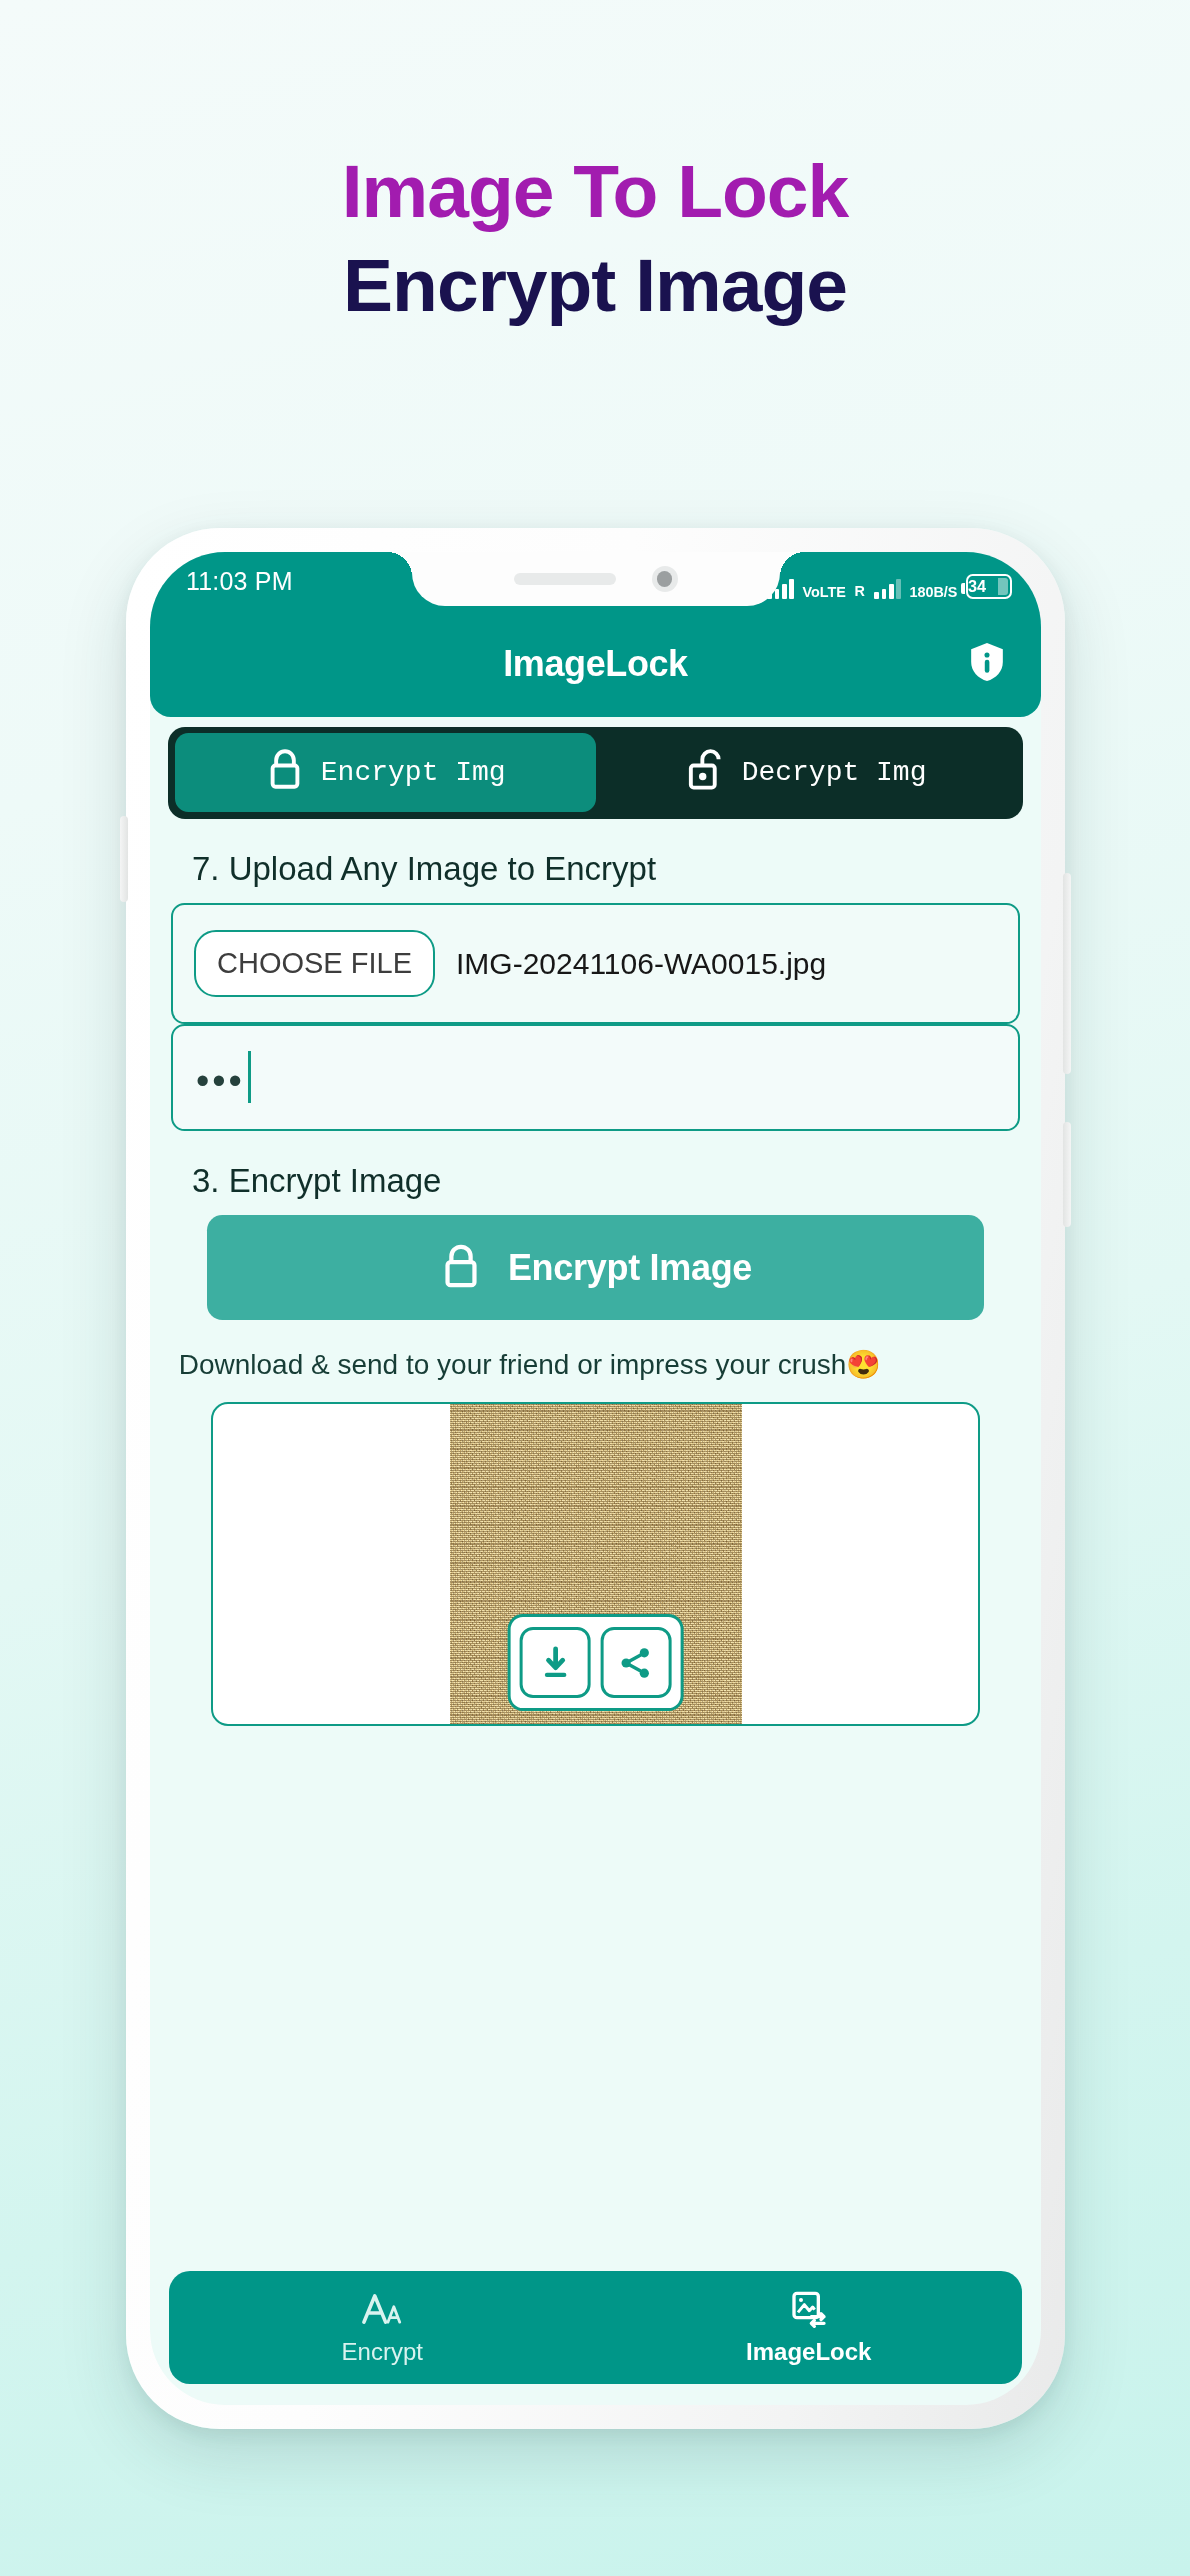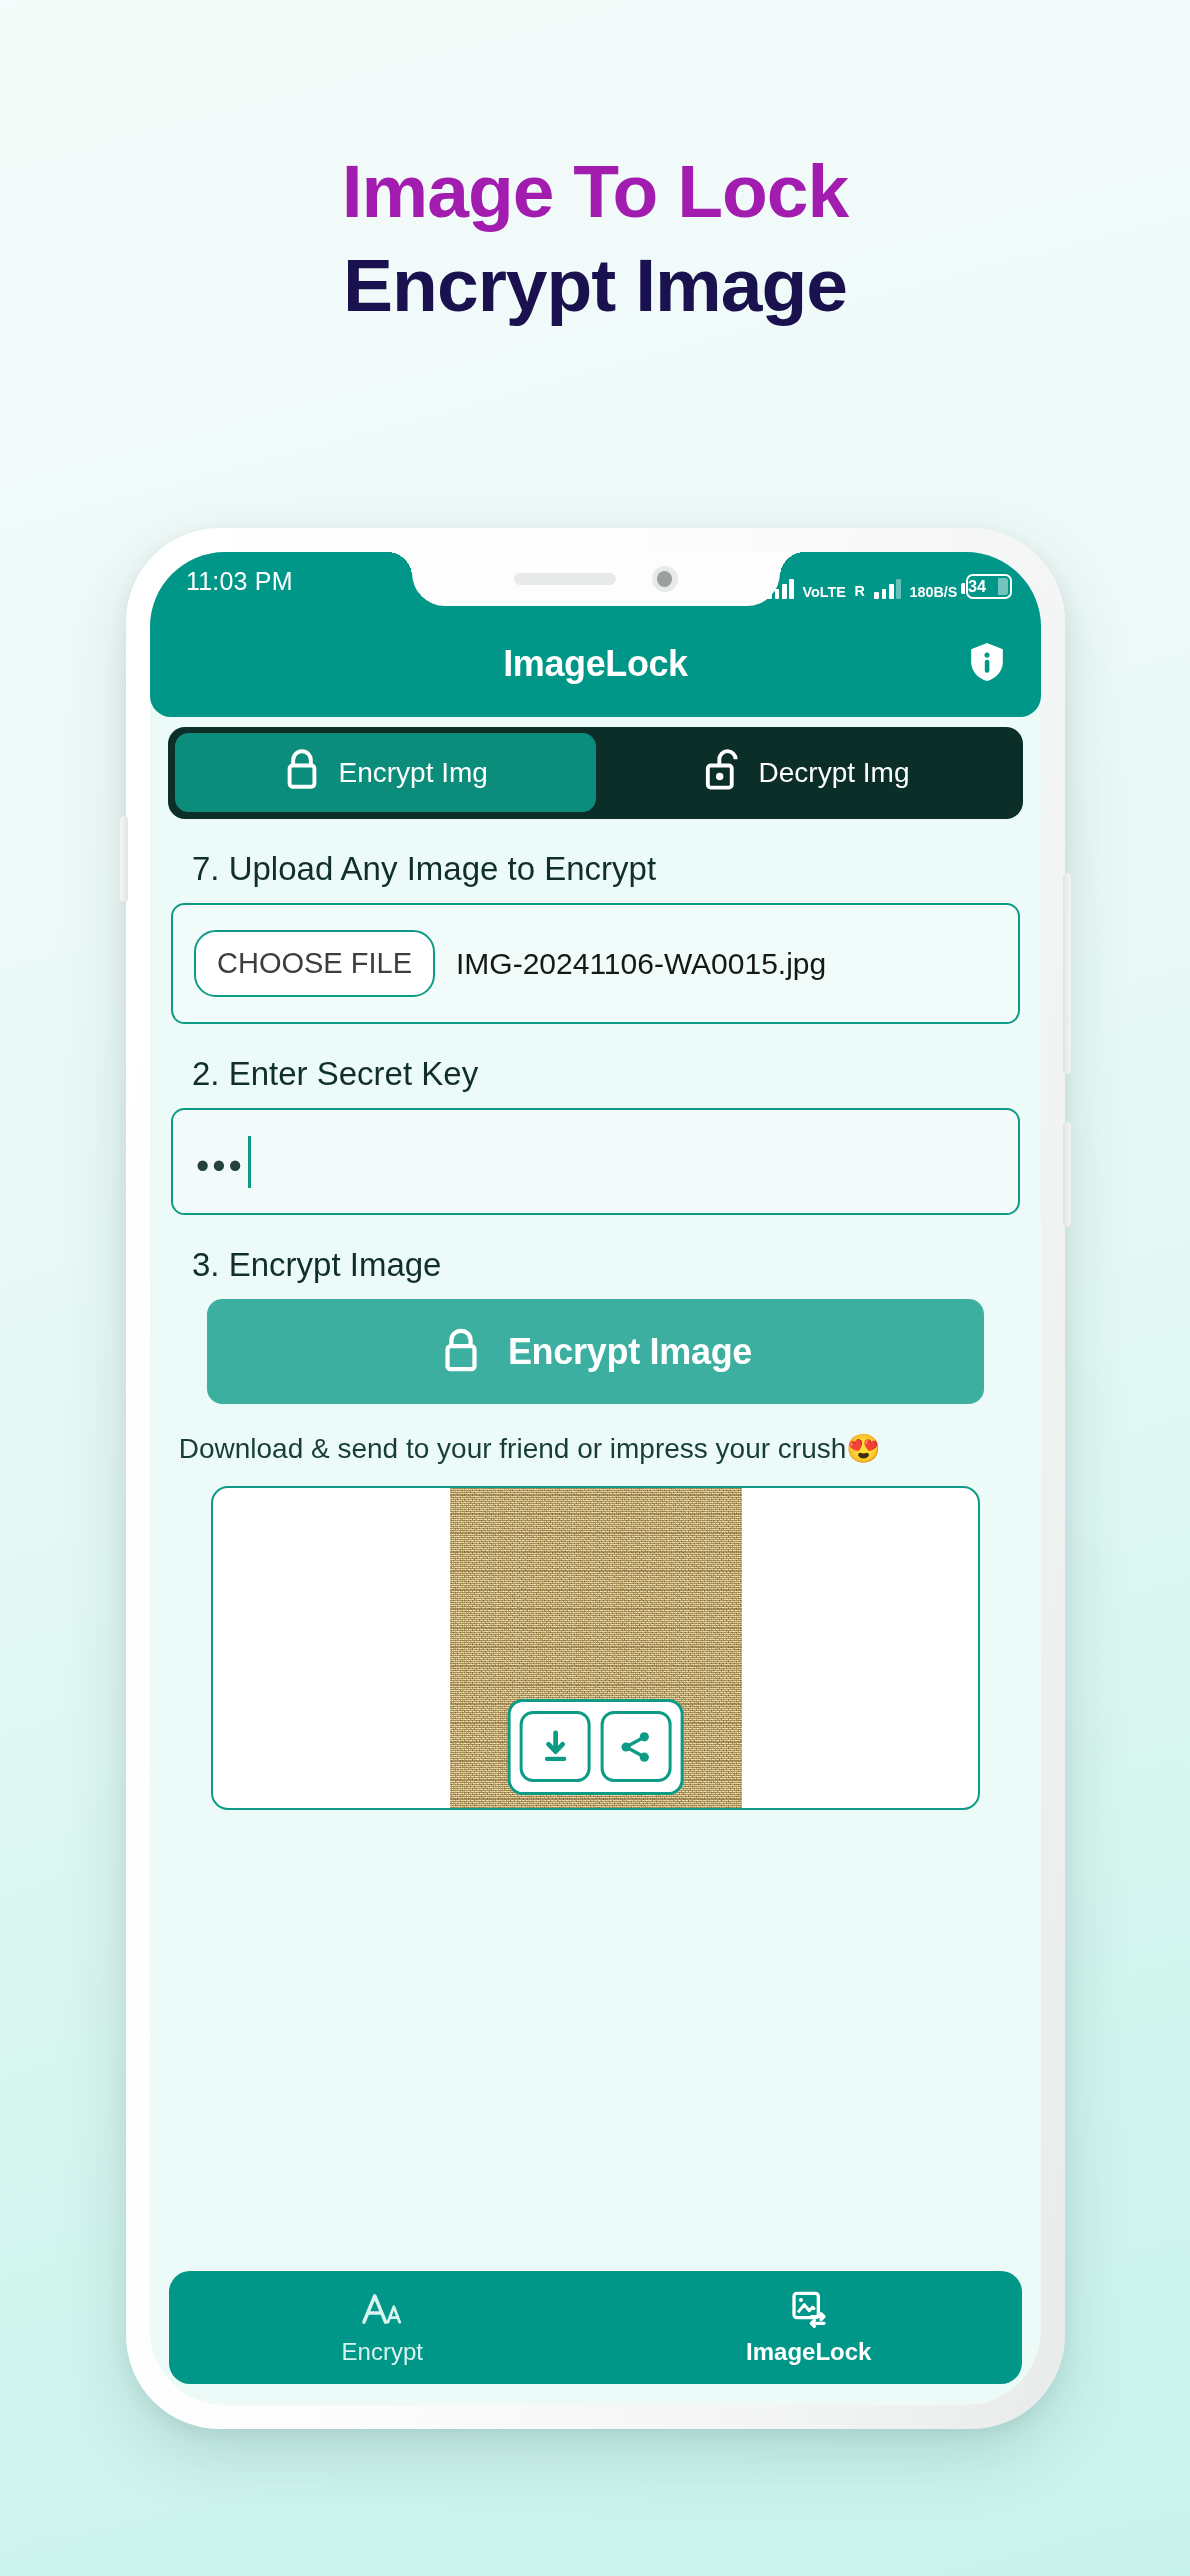--- a/index.html
+++ b/index.html
@@ -158,20 +158,21 @@
     padding: 6.7px;
     height: 92px;
   }
   .tab {
     flex: 1;
     display: flex; align-items: center; justify-content: center;
     gap: 16.3px;
     border-radius: 13.4px;
     color: #ffffff;
     font-size: 28px;
+    font-family: Liberation Mono, monospace;
   }
   .tab.active { background: #0c8d7c; }
 
   
   .content { padding: 0 21px; }
   .step {
     font-size: 33px;
     color: #102f2a;
     margin: 31px 0 15.3px 21px;
   }
@@ -384,21 +385,20 @@
 
     <div class="content">
 
       <div class="step">7. Upload Any Image to Encrypt</div>
 
       <div class="file-box">
         <div class="choose-btn">CHOOSE FILE</div>
         <div class="file-name">IMG-20241106-WA0015.jpg</div>
       </div>
 
-      <div class="step">2. Enter Secret Key</div>
 
       <div class="key-input">
         <span class="key-dots">•••</span>
           <span class="caret"></span>
       </div>
 
       <div class="step">3. Encrypt Image</div>
 
       <div class="encrypt-btn">
         <span>

